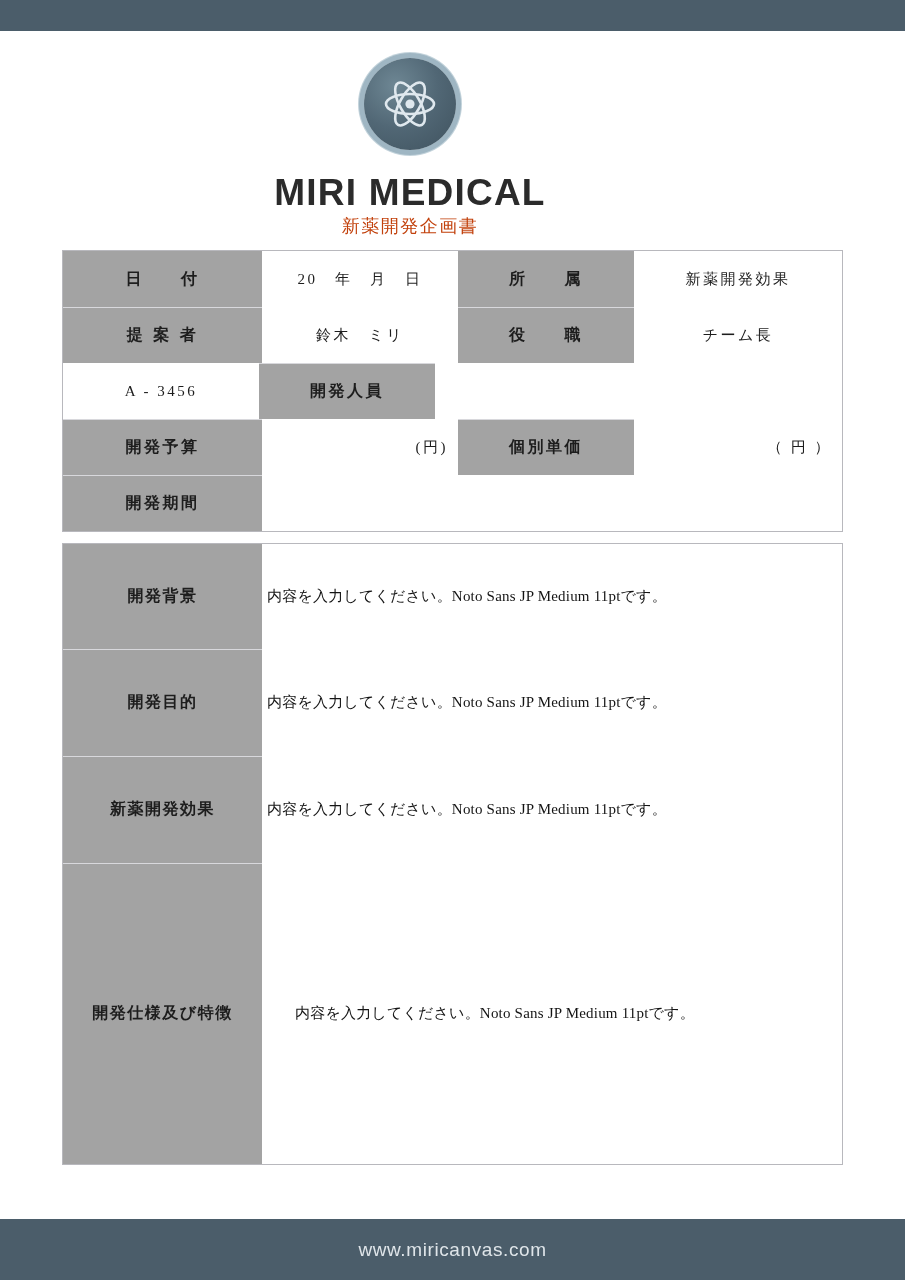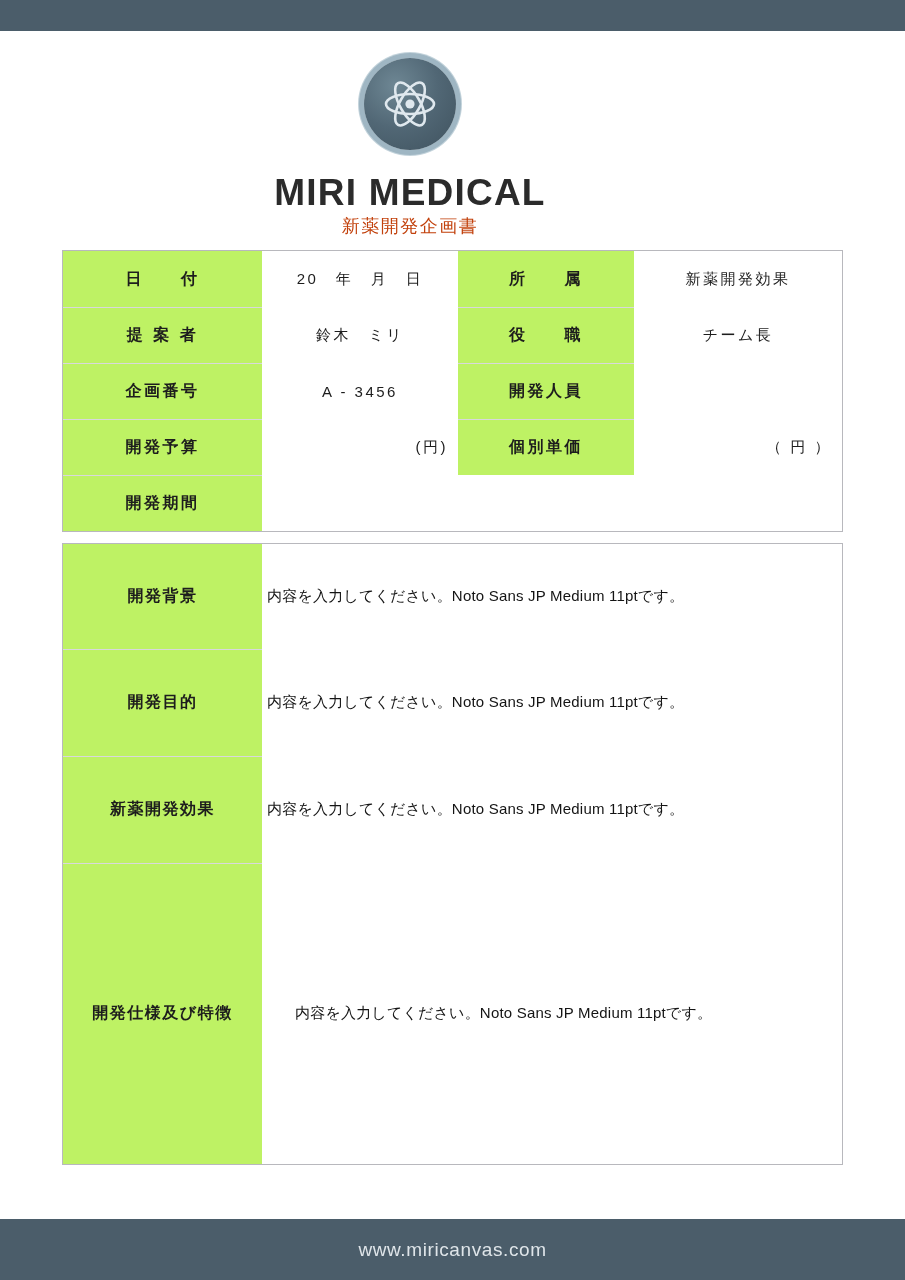--- a/index.html
+++ b/index.html
@@ -94,39 +94,39 @@
   }
   .row + .row .cell-label::before {
     content: "";
     position: absolute;
     left: 0; right: 0; top: 0;
     height: 1px;
     background: #d8d8dc;
   }
 
   .cell-label {
-    background: #bef264;
+    background: #a3a3a3;
     display: flex;
     align-items: center;
     justify-content: center;
     position: relative;
     font-size: 16px;
     font-weight: bold;
     color: #1d1d1d;
     letter-spacing: 2.5px;
     font-family: "DejaVu Sans", sans-serif;
   }
   .cell-value {
     display: flex;
     align-items: center;
     justify-content: center;
     font-size: 15px;
     color: #1d1d1d;
     letter-spacing: 2.5px;
-    font-family: Liberation Sans, sans-serif;
+    font-family: Liberation Serif, serif;
     position: relative;
   }
   .cell-value.right {
     justify-content: flex-end;
     padding-right: 10px;
   }
 
   
   #info-table .row { height: 56px; }
   #info-table .lbl-a { width: 199px; }
@@ -196,21 +196,20 @@
   </div>
 
   <div class="row">
     <div class="cell-label lbl-a">提 案 者</div>
     <div class="cell-value val-a">鈴木　ミリ</div>
     <div class="cell-label lbl-b">役　　職</div>
     <div class="cell-value val-b">チーム長</div>
   </div>
 
   <div class="row">
-    <div class="cell-label lbl-a">企画番号</div>
     <div class="cell-value val-a">A - 3456</div>
     <div class="cell-label lbl-b">開発人員</div>
     <div class="cell-value val-b"></div>
   </div>
 
   <div class="row">
     <div class="cell-label lbl-a">開発予算</div>
     <div class="cell-value val-a right">(円)</div>
     <div class="cell-label lbl-b">個別単価</div>
     <div class="cell-value val-b right">（ 円 ）</div>

